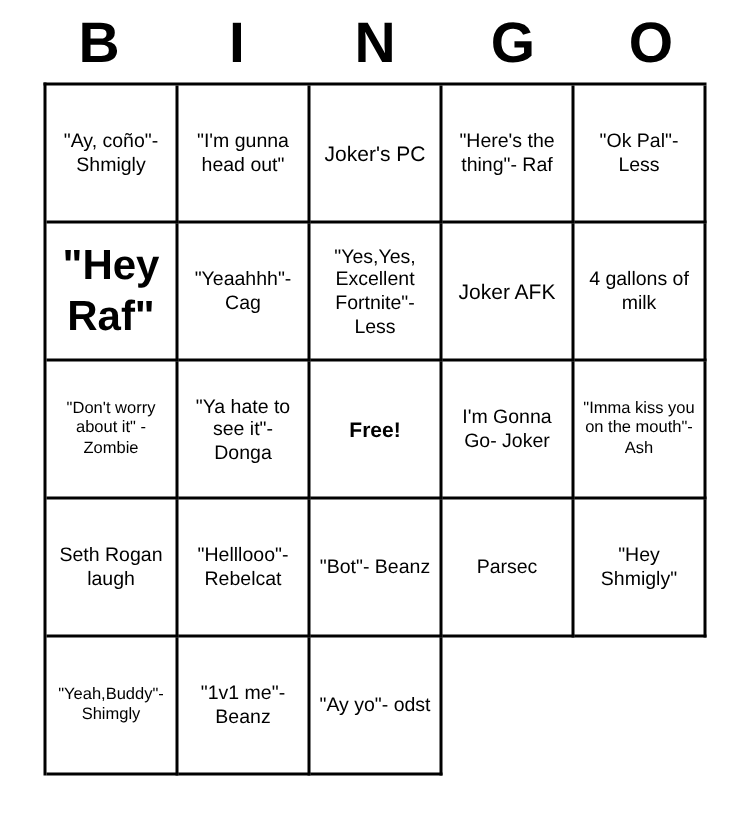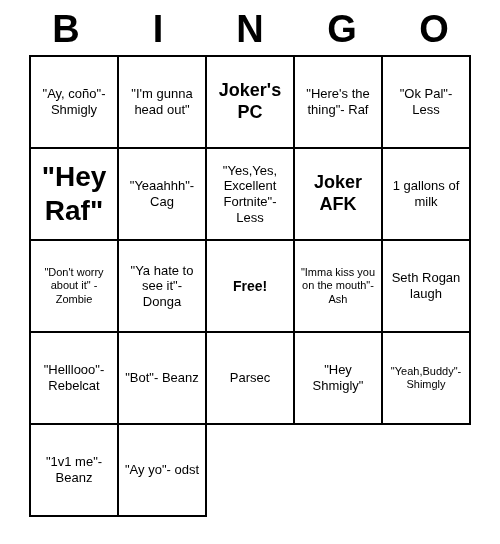--- a/index.html
+++ b/index.html
@@ -47,22 +47,22 @@
       padding: 4px;
       font-size: 13px;
       color: #000;
       line-height: 1.2;
     }
     .bingo-cell.free {
       font-size: 14px;
       font-weight: bold;
     }
     .bingo-cell.large-text {
-      font-size: 18px;
-      font-weight: bold;
+      font-size: 14px;
+      font-weight: normal;
     }
     .bingo-cell.small-text {
       font-size: 11px;
     }
     .bingo-cell.xlarge-text {
       font-size: 28px;
       font-weight: bold;
     }
   </style>
 </head>
@@ -79,24 +79,25 @@
 <div id="bingo-grid">
 <div class="bingo-cell">"Ay, coño"- Shmigly</div>
     <div class="bingo-cell">"I'm gunna head out"</div>
     <div class="bingo-cell large-text">Joker's PC</div>
     <div class="bingo-cell">"Here's the thing"- Raf</div>
     <div class="bingo-cell">"Ok Pal"- Less</div>
     <div class="bingo-cell xlarge-text">"Hey Raf"</div>
     <div class="bingo-cell">"Yeaahhh"- Cag</div>
     <div class="bingo-cell">"Yes,Yes, Excellent Fortnite"- Less</div>
     <div class="bingo-cell large-text">Joker AFK</div>
-    <div class="bingo-cell">1 gallons of milk</div>
+    <div class="bingo-cell">4 gallons of milk</div>
     <div class="bingo-cell small-text">"Don't worry about it" - Zombie</div>
     <div class="bingo-cell">"Ya hate to see it"- Donga</div>
     <div class="bingo-cell free">Free!</div>
+    <div class="bingo-cell">I'm Gonna Go- Joker</div>
     <div class="bingo-cell small-text">"Imma kiss you on the mouth"- Ash</div>
     <div class="bingo-cell">Seth Rogan laugh</div>
     <div class="bingo-cell">"Helllooo"- Rebelcat</div>
     <div class="bingo-cell">"Bot"- Beanz</div>
     <div class="bingo-cell">Parsec</div>
     <div class="bingo-cell">"Hey Shmigly"</div>
     <div class="bingo-cell small-text">"Yeah,Buddy"- Shimgly</div>
     <div class="bingo-cell">"1v1 me"- Beanz</div>
     <div class="bingo-cell">"Ay yo"- odst</div>
   </div>

